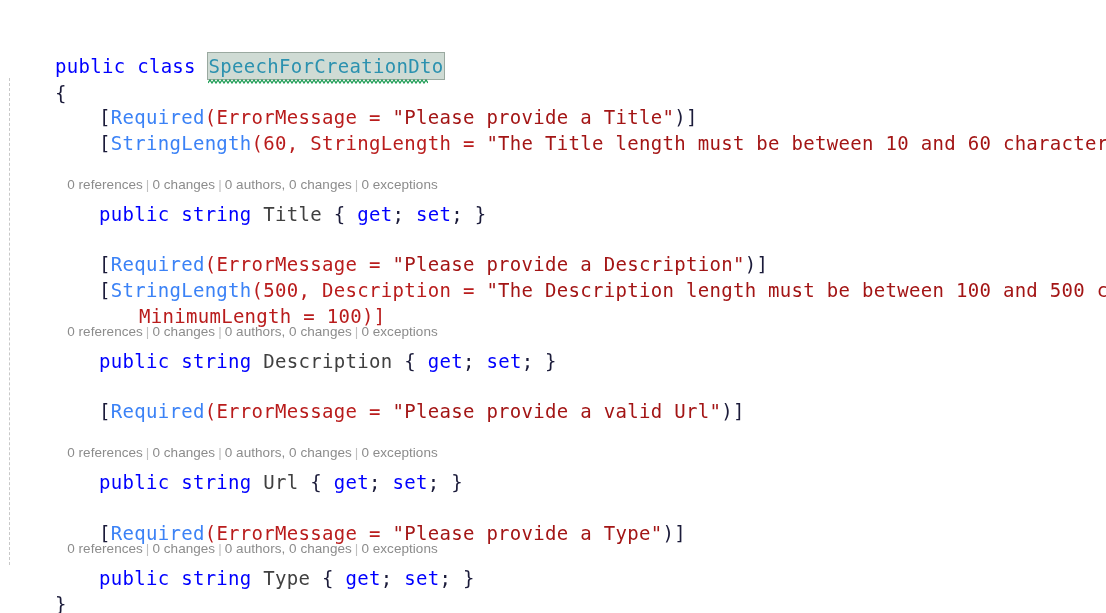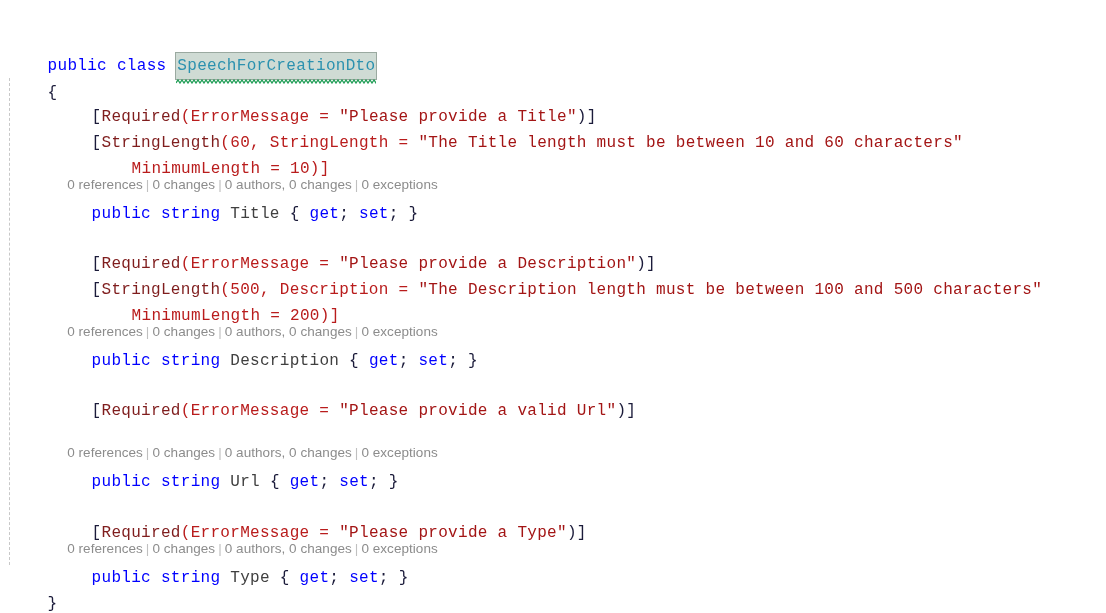--- a/index.html
+++ b/index.html
@@ -32,46 +32,45 @@
 
   .line {
     position: absolute;
     left: 0;
     white-space: pre;
     font-family: "DejaVu Sans Mono", monospace;
   }
 
   
   .code {
-    font-size: 16px;
+    font-size: 19px;
     line-height: 26px;
     letter-spacing: 0.3px;
     color: #000000;
-    font-family: Liberation Mono, monospace;
   }
 
   
   .codelens {
     font-family: "Liberation Sans", sans-serif;
     font-size: 13.5px;
     line-height: 17px;
     color: #8c8c8c;
     letter-spacing: 0.05px;
   }
   .codelens .seg {
     color: #8c8c8c;
   }
   .codelens .sep {
     color: #c0c0c0;
     padding: 0 3px;
   }
 
   
   .kw   { color: #0000ff; }       
-  .type { color: #7f1d1d; }       
+  .type { color: #3b82f6; }       
   .str  { color: #a31515; }       
   .pun  { color: #1b1b3a; }       
   .id   { color: #404040; }       
   .plain{ color: #b91c1c; }       
 
   
   .rename-box {
     display: inline-block;
     position: relative;
     background: #cfdbd4;
@@ -108,38 +107,35 @@
   <div class="line code" style="top:54px;left:8px;">
     <span class="pun">{</span>
   </div>
 
   <div class="line code" style="top:78px;left:52px;">
     <span class="pun">[</span><span class="type">Required</span><span class="plain">(ErrorMessage = </span><span class="str">"Please provide a Title"</span><span class="pun">)]</span>
   </div>
   <div class="line code" style="top:104px;left:52px;">
     <span class="pun">[</span><span class="type">StringLength</span><span class="plain">(60, StringLength = </span><span class="str">"The Title length must be between 10 and 60 characters"</span>
   </div>
-  <div class="line code" style="top:130px;left:92px;">
-    <span class="plain">MinimumLength = 10)]</span>
-  </div>
   <div class="line codelens" style="top:159px;left:52px;">
     <span class="seg">0 references</span><span class="sep">|</span><span class="seg">0 changes</span><span class="sep">|</span><span class="seg">0 authors, 0 changes</span><span class="sep">|</span><span class="seg">0 exceptions</span>
   </div>
   <div class="line code" style="top:175px;left:52px;">
     <span class="kw">public</span><span class="plain"> </span><span class="kw">string</span><span class="plain"> </span><span class="id">Title</span><span class="plain"> </span><span class="pun"><span class="pun">{ </span><span class="kw">get</span><span class="pun">; </span><span class="kw">set</span><span class="pun">; }</span></span>
   </div>
 
   <div class="line code" style="top:225px;left:52px;">
     <span class="pun">[</span><span class="type">Required</span><span class="plain">(ErrorMessage = </span><span class="str">"Please provide a Description"</span><span class="pun">)]</span>
   </div>
   <div class="line code" style="top:251px;left:52px;">
     <span class="pun">[</span><span class="type">StringLength</span><span class="plain">(500, Description = </span><span class="str">"The Description length must be between 100 and 500 characters"</span>
   </div>
   <div class="line code" style="top:277px;left:92px;">
-    <span class="plain">MinimumLength = 200)]</span>
+    <span class="plain">MinimumLength = 100)]</span>
   </div>
   <div class="line codelens" style="top:306px;left:52px;">
     <span class="seg">0 references</span><span class="sep">|</span><span class="seg">0 changes</span><span class="sep">|</span><span class="seg">0 authors, 0 changes</span><span class="sep">|</span><span class="seg">0 exceptions</span>
   </div>
   <div class="line code" style="top:322px;left:52px;">
     <span class="kw">public</span><span class="plain"> </span><span class="kw">string</span><span class="plain"> </span><span class="id">Description</span><span class="plain"> </span><span class="pun"><span class="pun">{ </span><span class="kw">get</span><span class="pun">; </span><span class="kw">set</span><span class="pun">; }</span></span>
   </div>
 
   <div class="line code" style="top:372px;left:52px;">
     <span class="pun">[</span><span class="type">Required</span><span class="plain">(ErrorMessage = </span><span class="str">"Please provide a valid Url"</span><span class="pun">)]</span>

